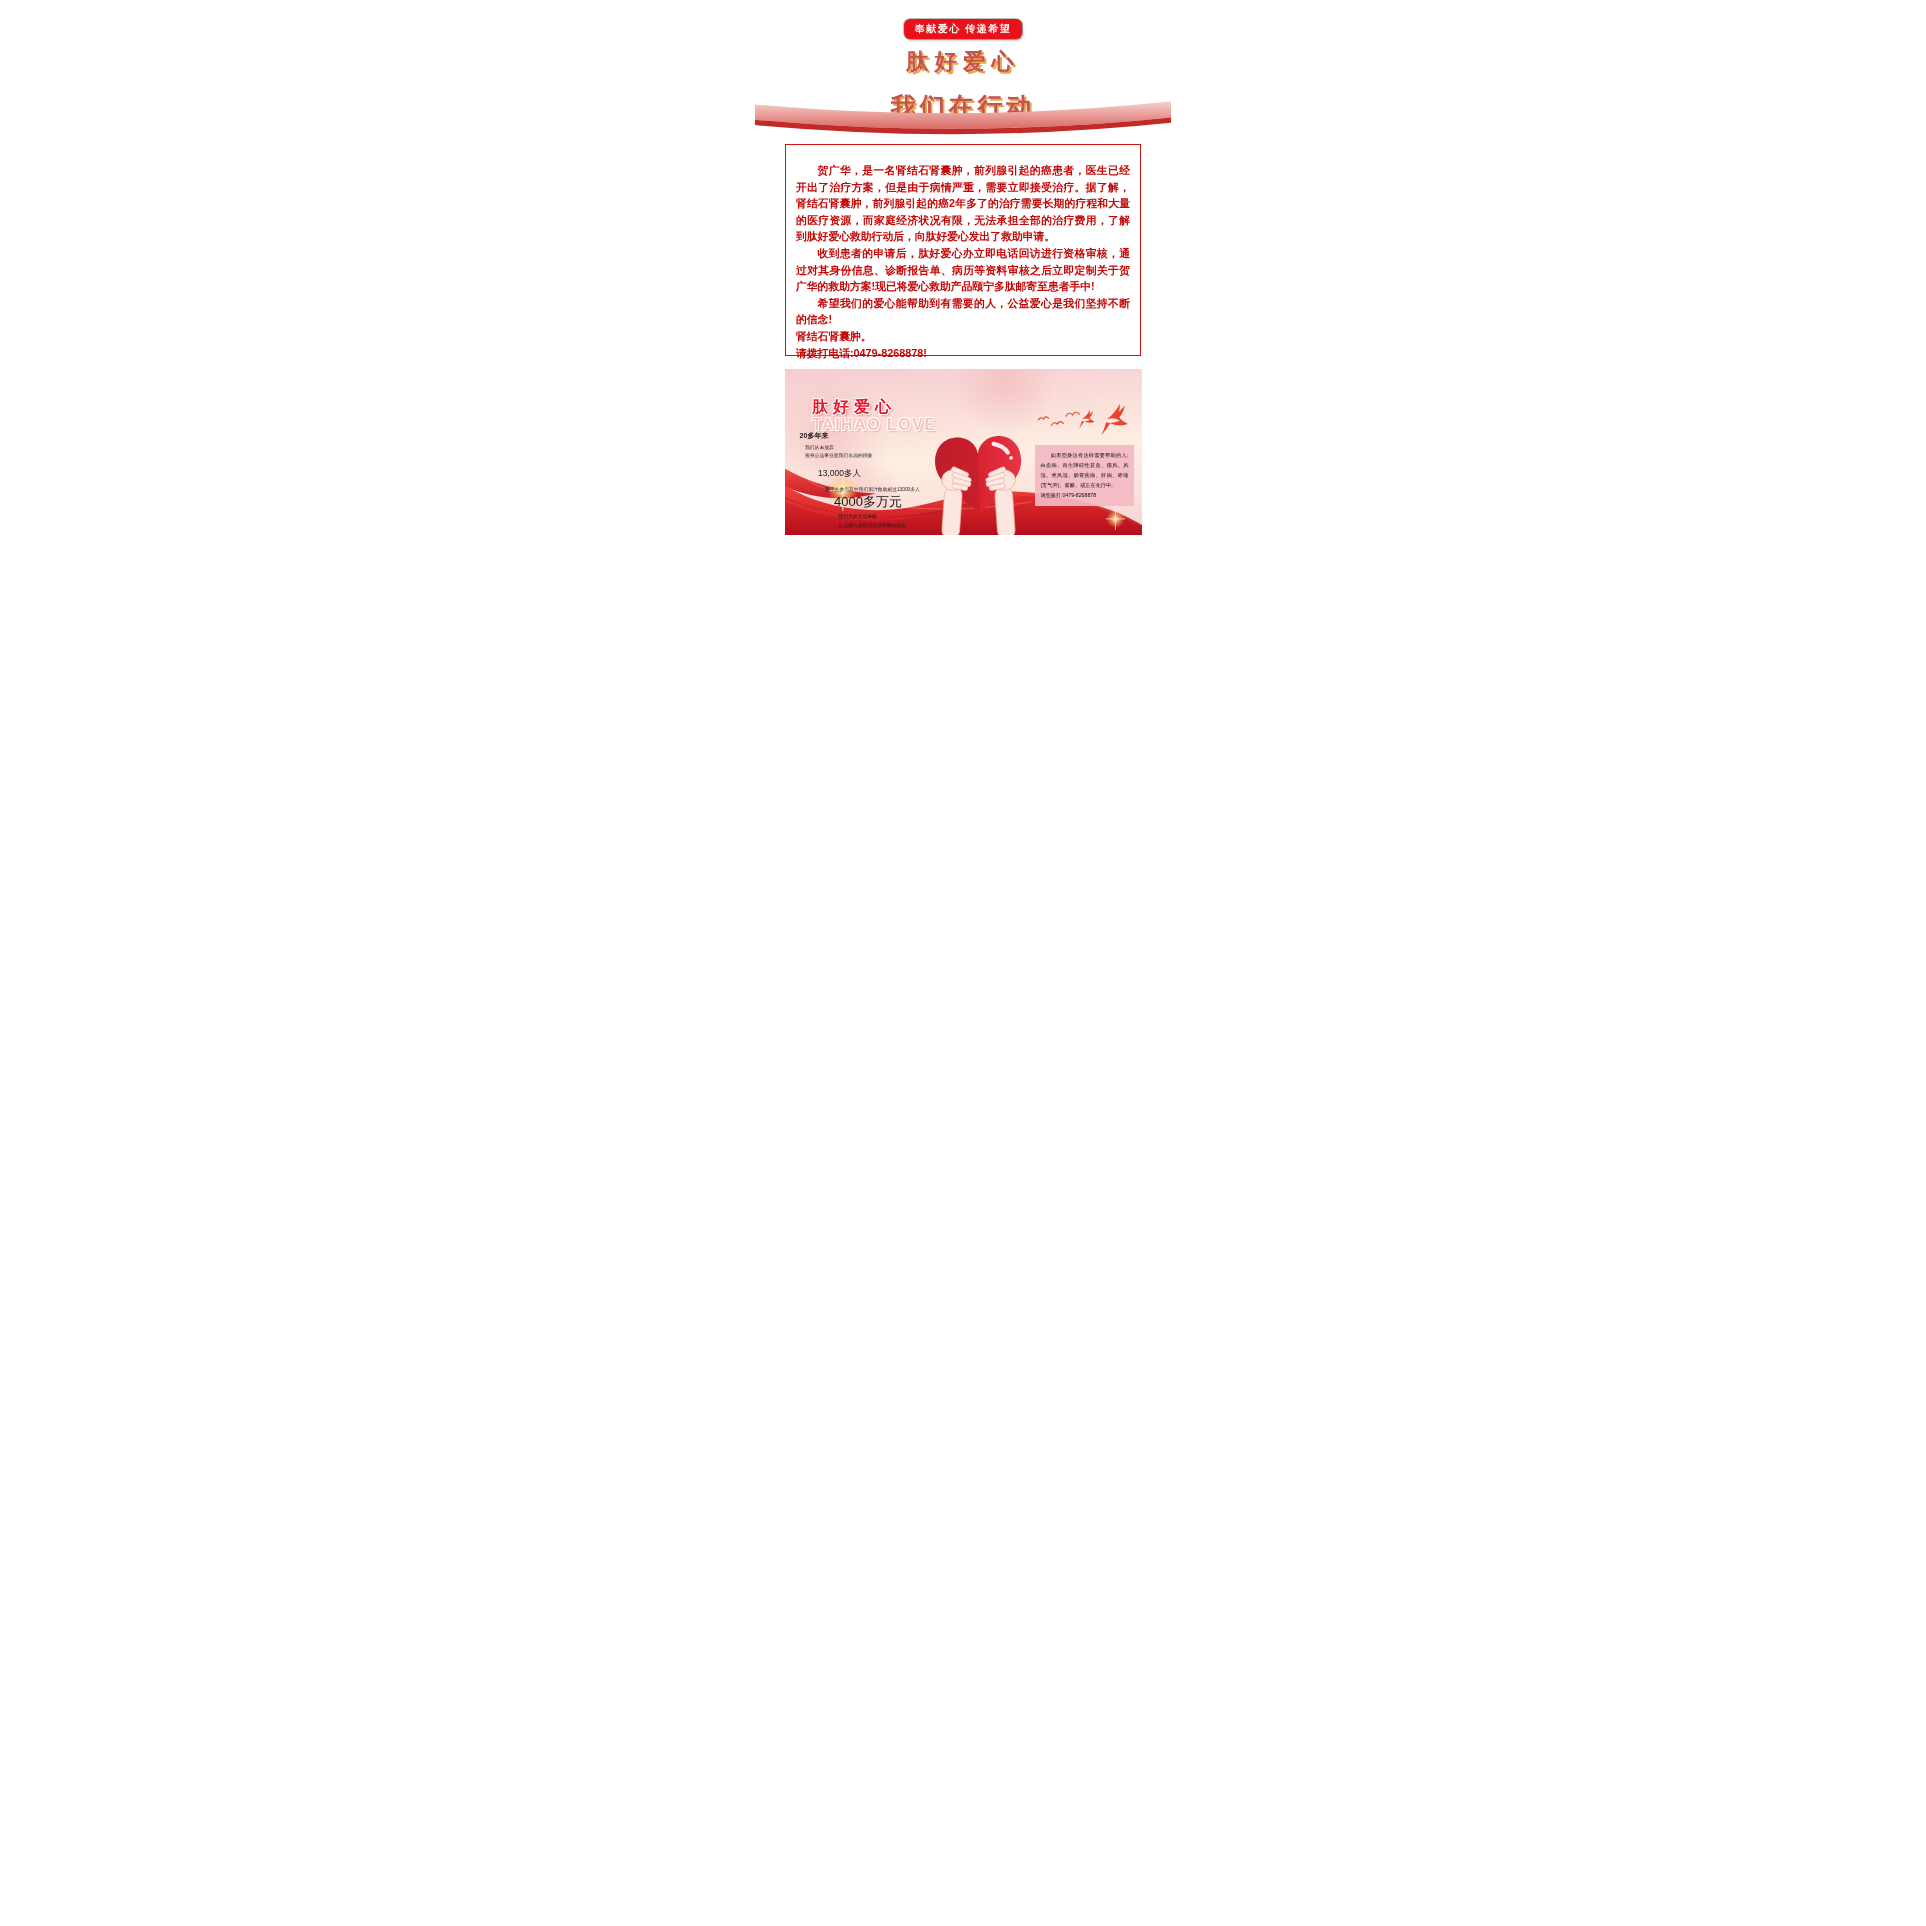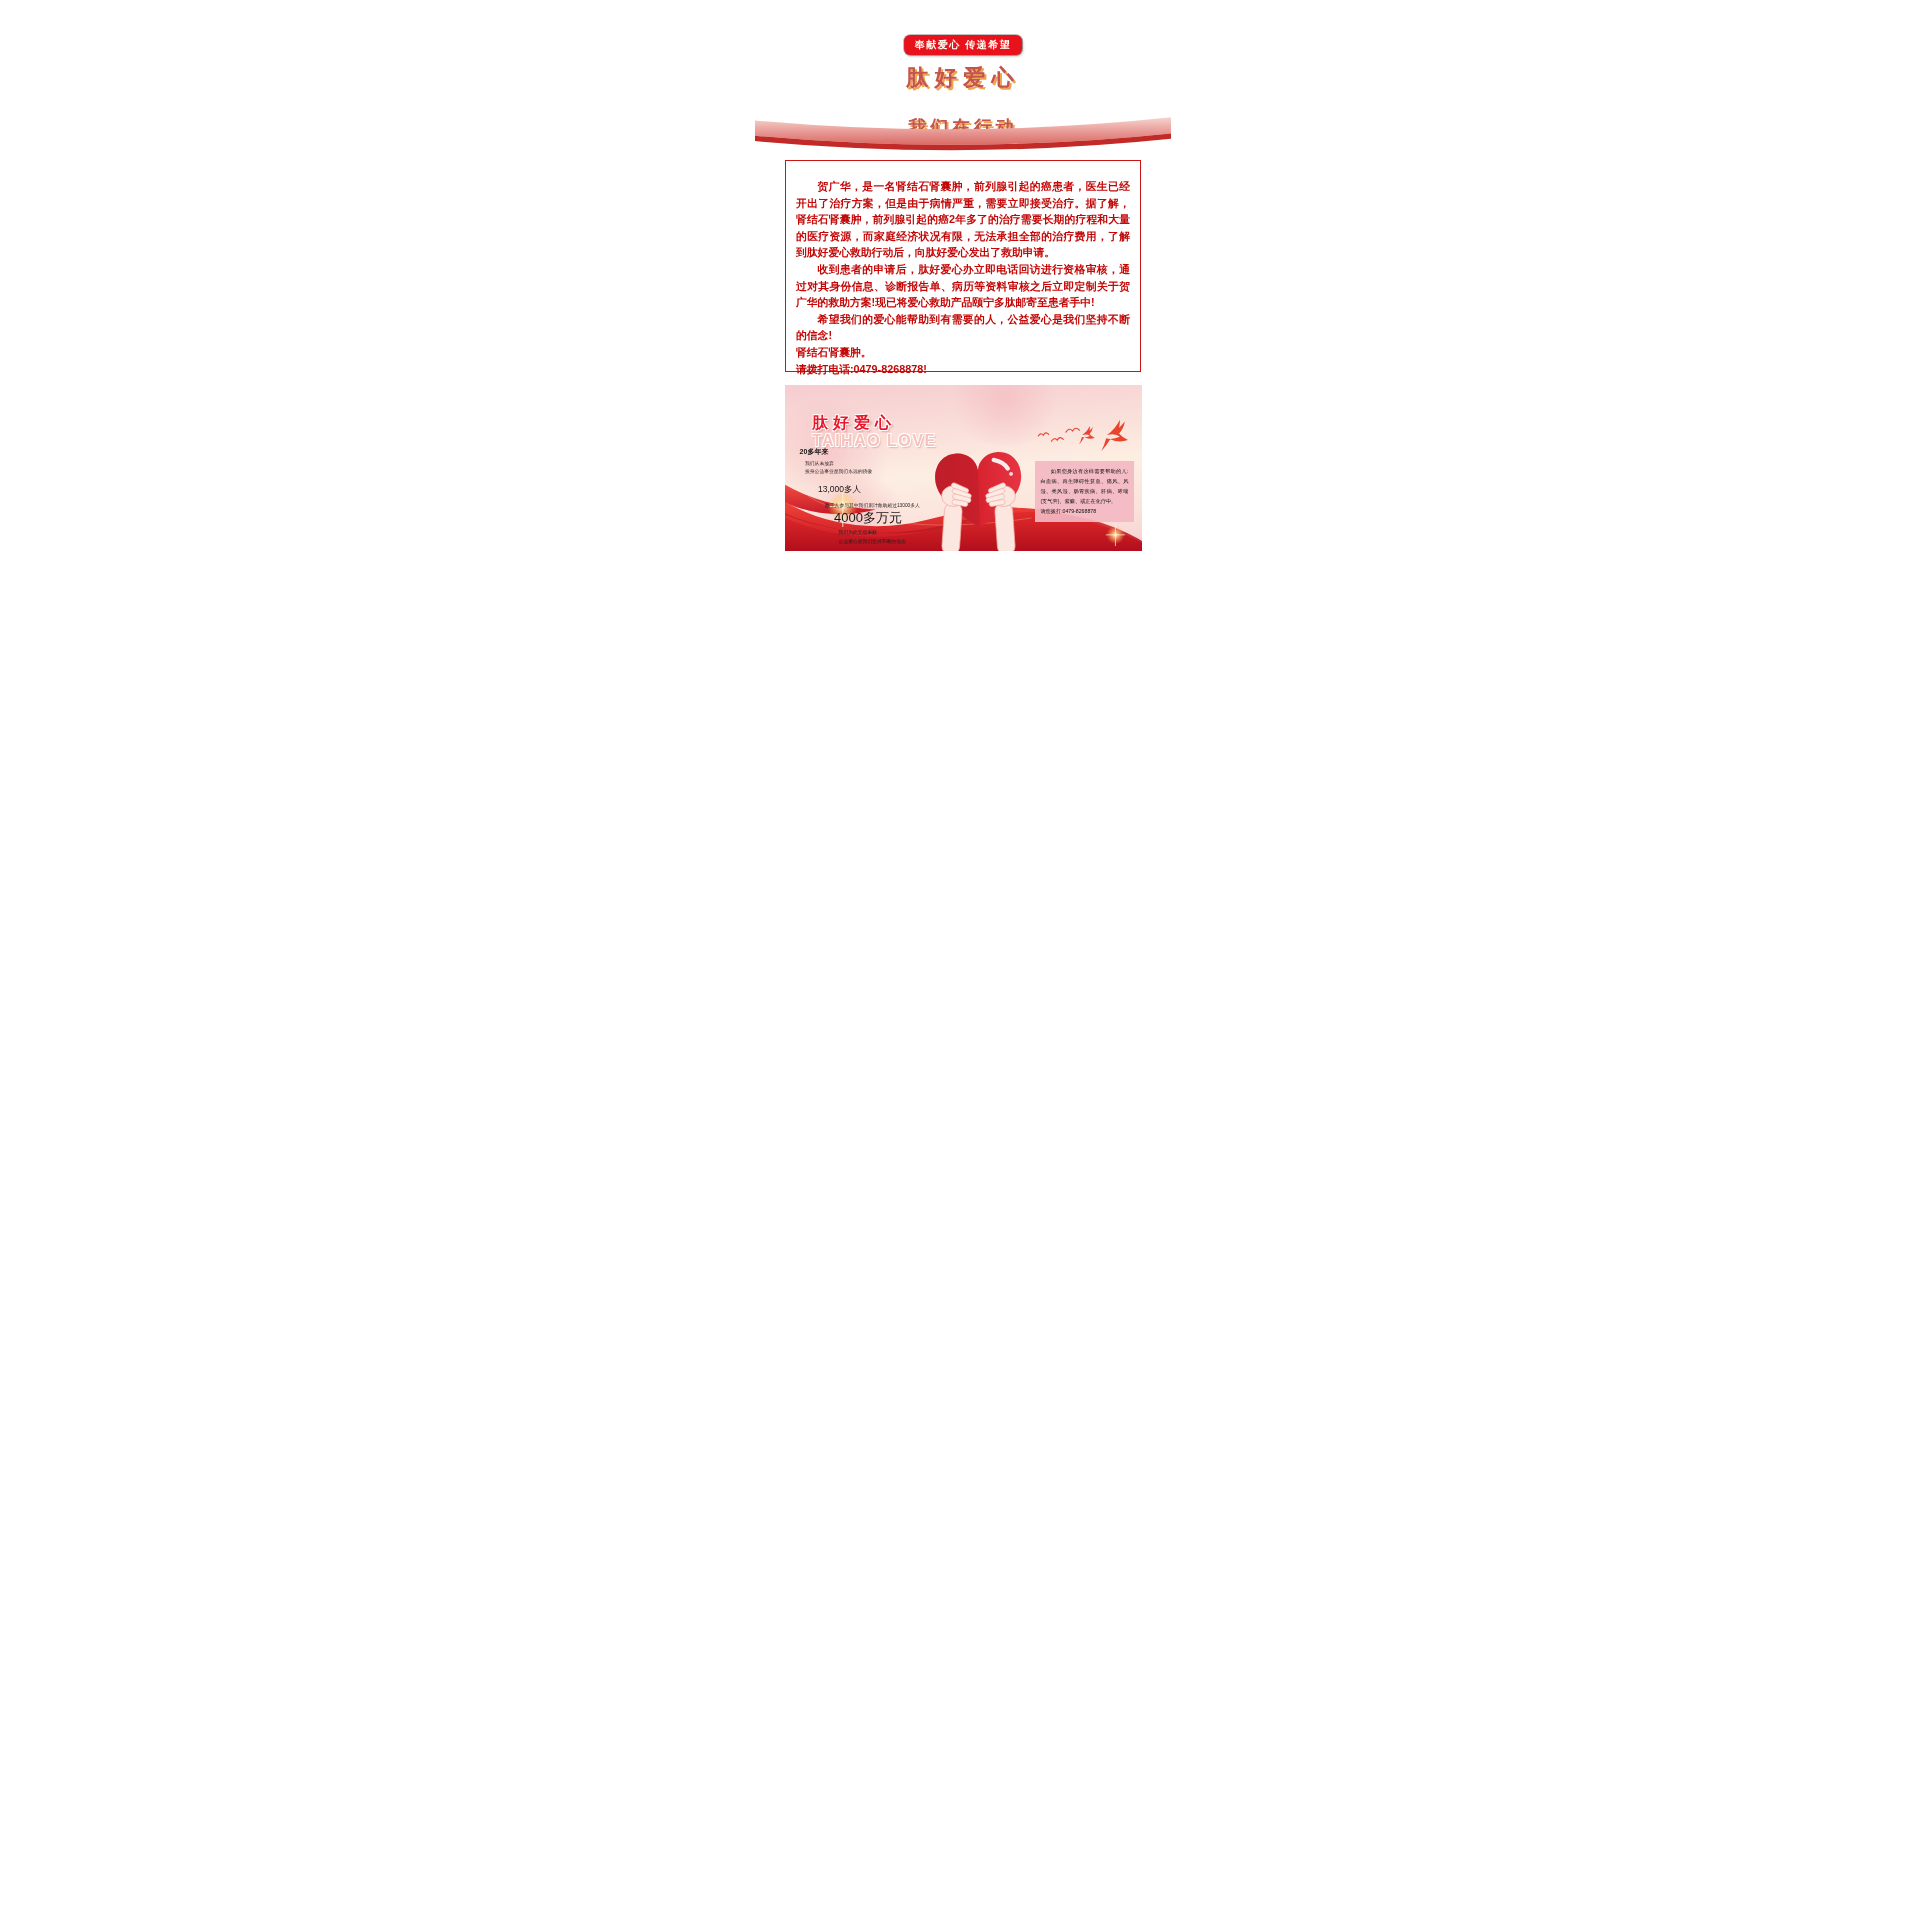--- a/index.html
+++ b/index.html
@@ -1,29 +1,29 @@
 <!DOCTYPE html>
 <html style="--accent-red: #e8121c; --title-red: #c5534f; --title-shadow: #eca64d; --article-red: #c40808; --border-red: #cc1414; --brand-red: #e8182b; --brand-pink: #f8c3bd; --ribbon-red: #d01c24; --bird-red: #e8452f; --heart-red: #e02531;font-size:6.2px"><head>
 <meta charset="utf-8">
 <style>
   html,body{margin:0;padding:0;background:#ffffff;}
-  .page{position:relative;width:416px;height:555px;margin:16px auto;background:#fff;overflow:hidden;
+  .page{position:relative;width:416px;height:555px;margin:0 auto;background:#fff;overflow:hidden;
         font-family:"Liberation Sans","DejaVu Sans",sans-serif;}
 
   
   .badge{position:absolute;left:50%;top:18.5px;transform:translateX(-50%);
          background:var(--accent-red,#e8121c);color:#fffdf2;font-size:10px;font-weight:bold;
          letter-spacing:1.5px;padding:3.1px 10.8px;border-radius:6.2px;white-space:nowrap;
          box-shadow:0 0 0 0.8px rgba(60,45,40,.4),1.2px 1.5px 2.3px rgba(0,0,0,.25);}
 
   
   .title{position:absolute;left:0;width:100%;text-align:center;font-weight:800;
          color:var(--title-red,#c5534f);text-shadow:1.9px 2.3px 0 var(--title-shadow,#eca64d);}
   .title1{top:47px;font-size:22.3px;letter-spacing:6.2px;}
-  .title2{top:99px;font-size:18px;letter-spacing:3.9px;}
+  .title2{top:90px;font-size:25px;letter-spacing:3.9px;}
 
   .swoosh{position:absolute;left:0;top:99px;width:416px;height:43px;display:block;}
 
   
   .article{position:absolute;left:30px;top:144px;width:356px;height:212px;box-sizing:border-box;
            border:1.2px solid var(--border-red,#cc1414);padding:17px 10px 0;
            color:var(--article-red,#c40808);font-weight:bold;font-size:10.8px;line-height:16.6px;
            text-align:justify;letter-spacing:0px;}
   .article p{margin:0;}
   .article p.indent{text-indent:2em;}

